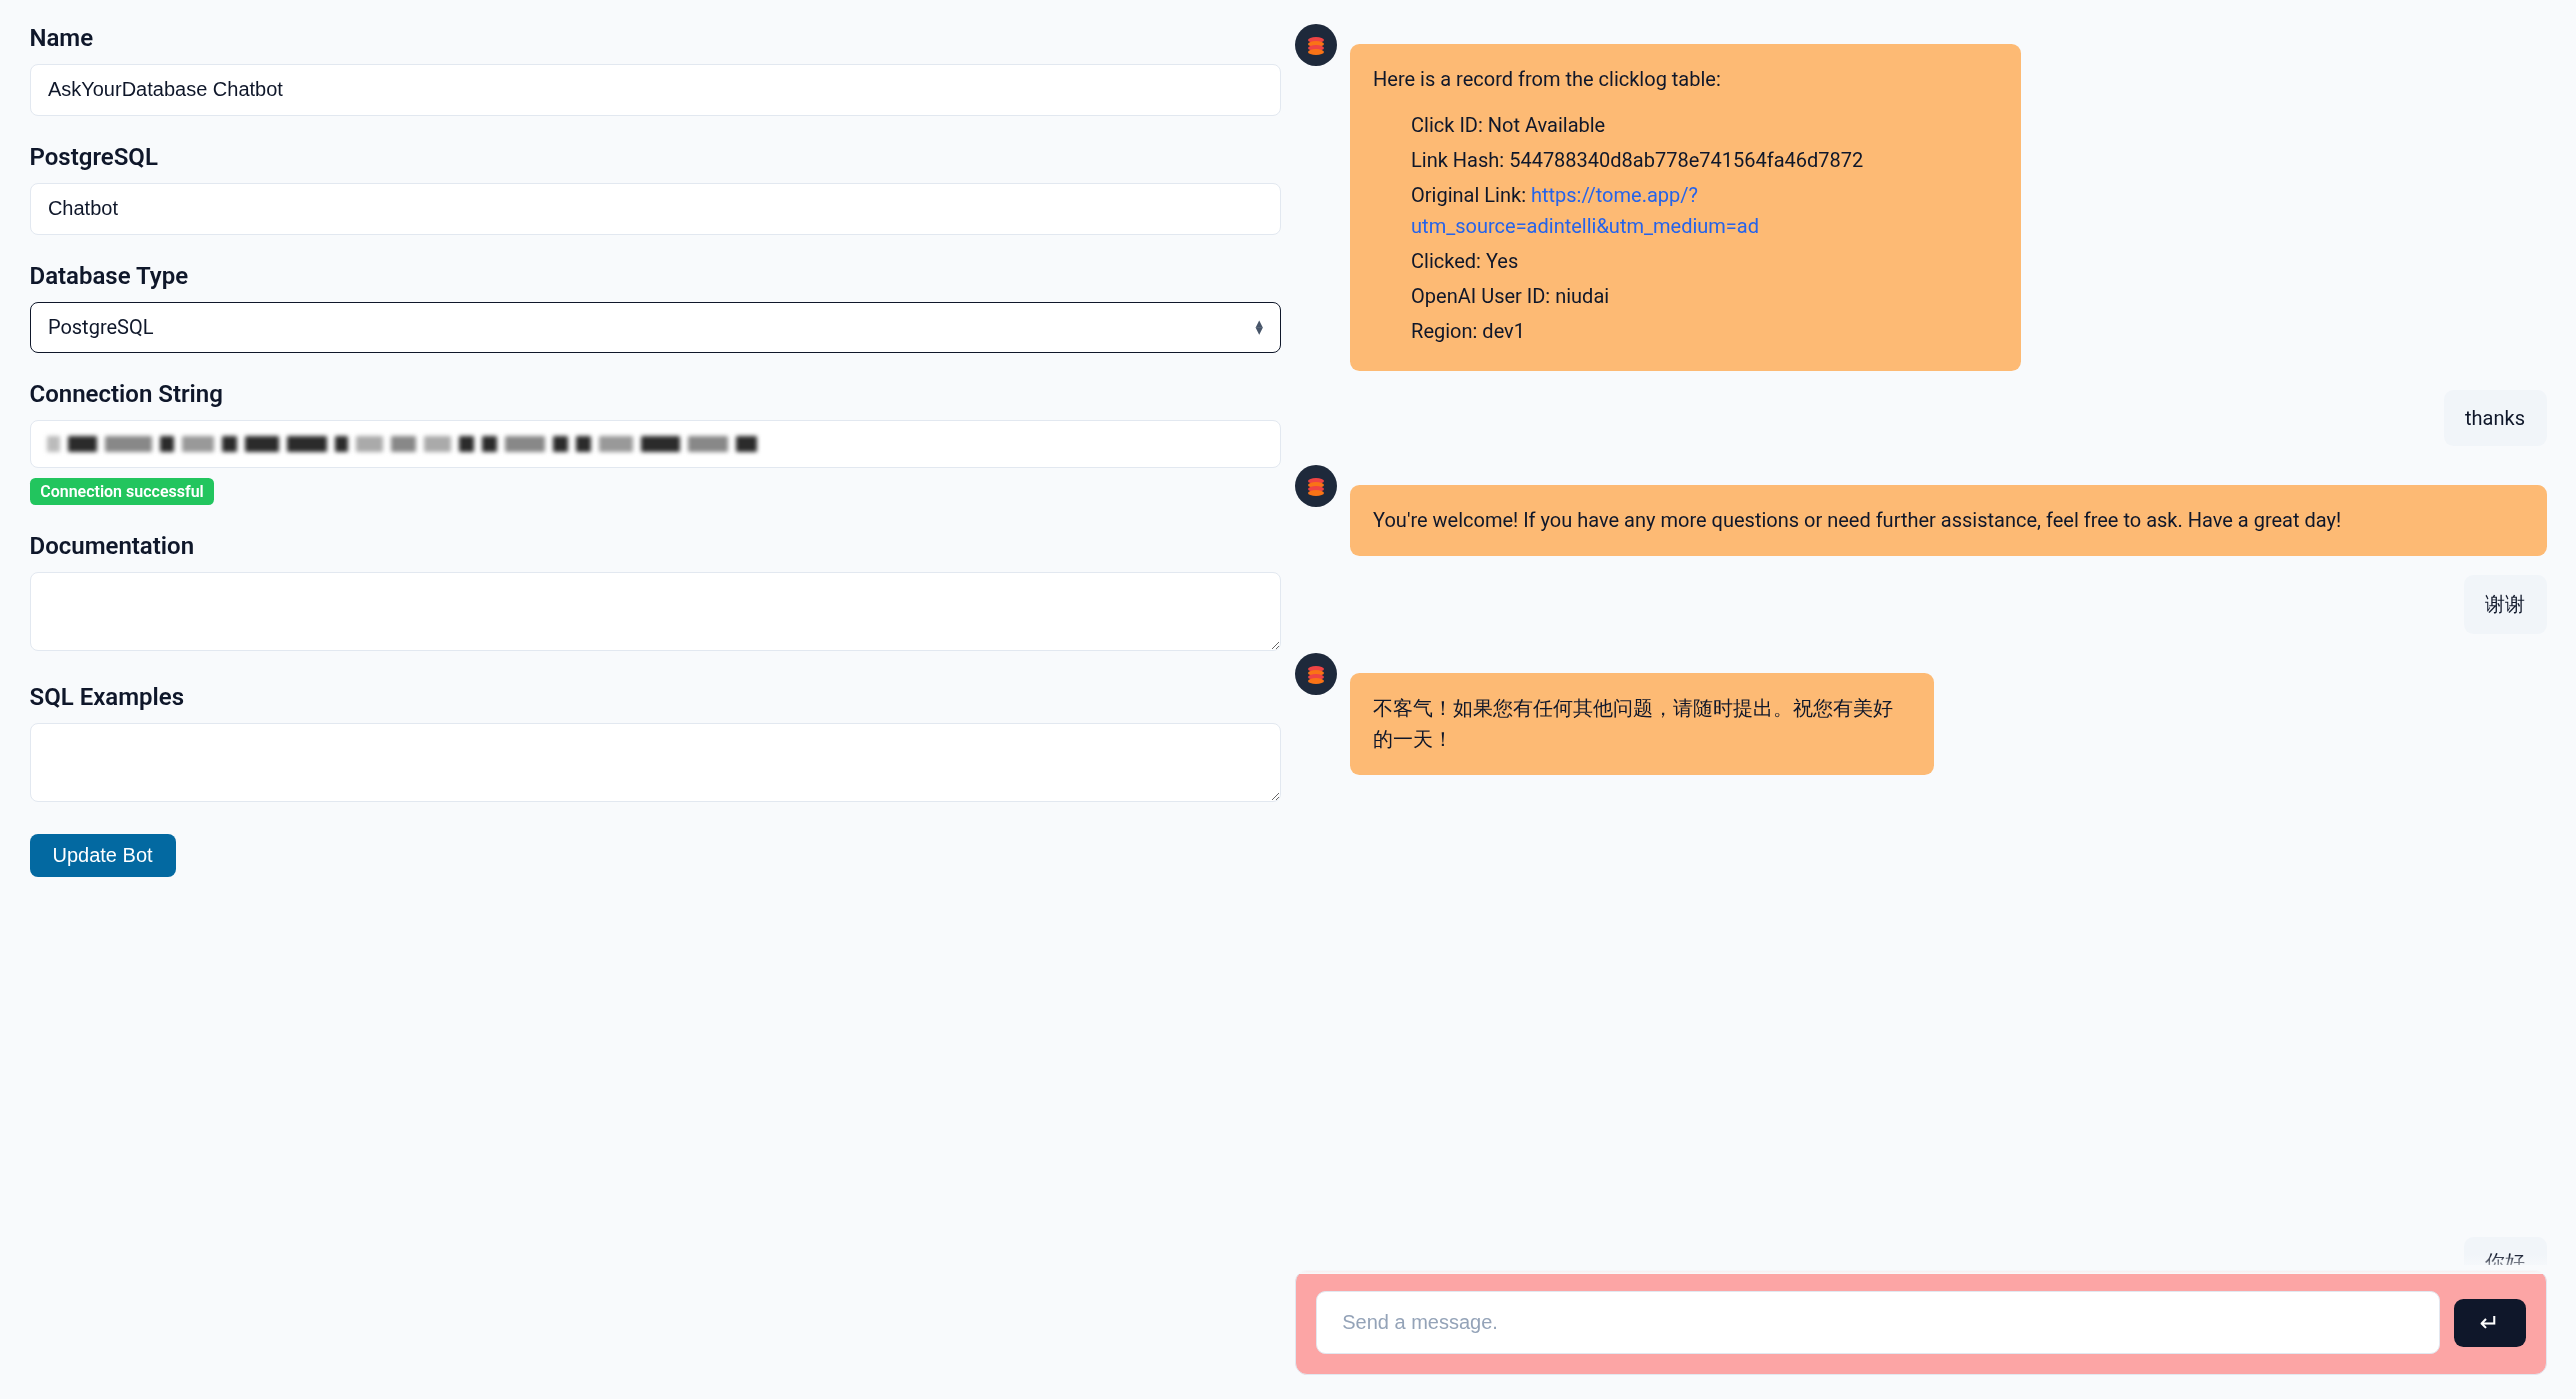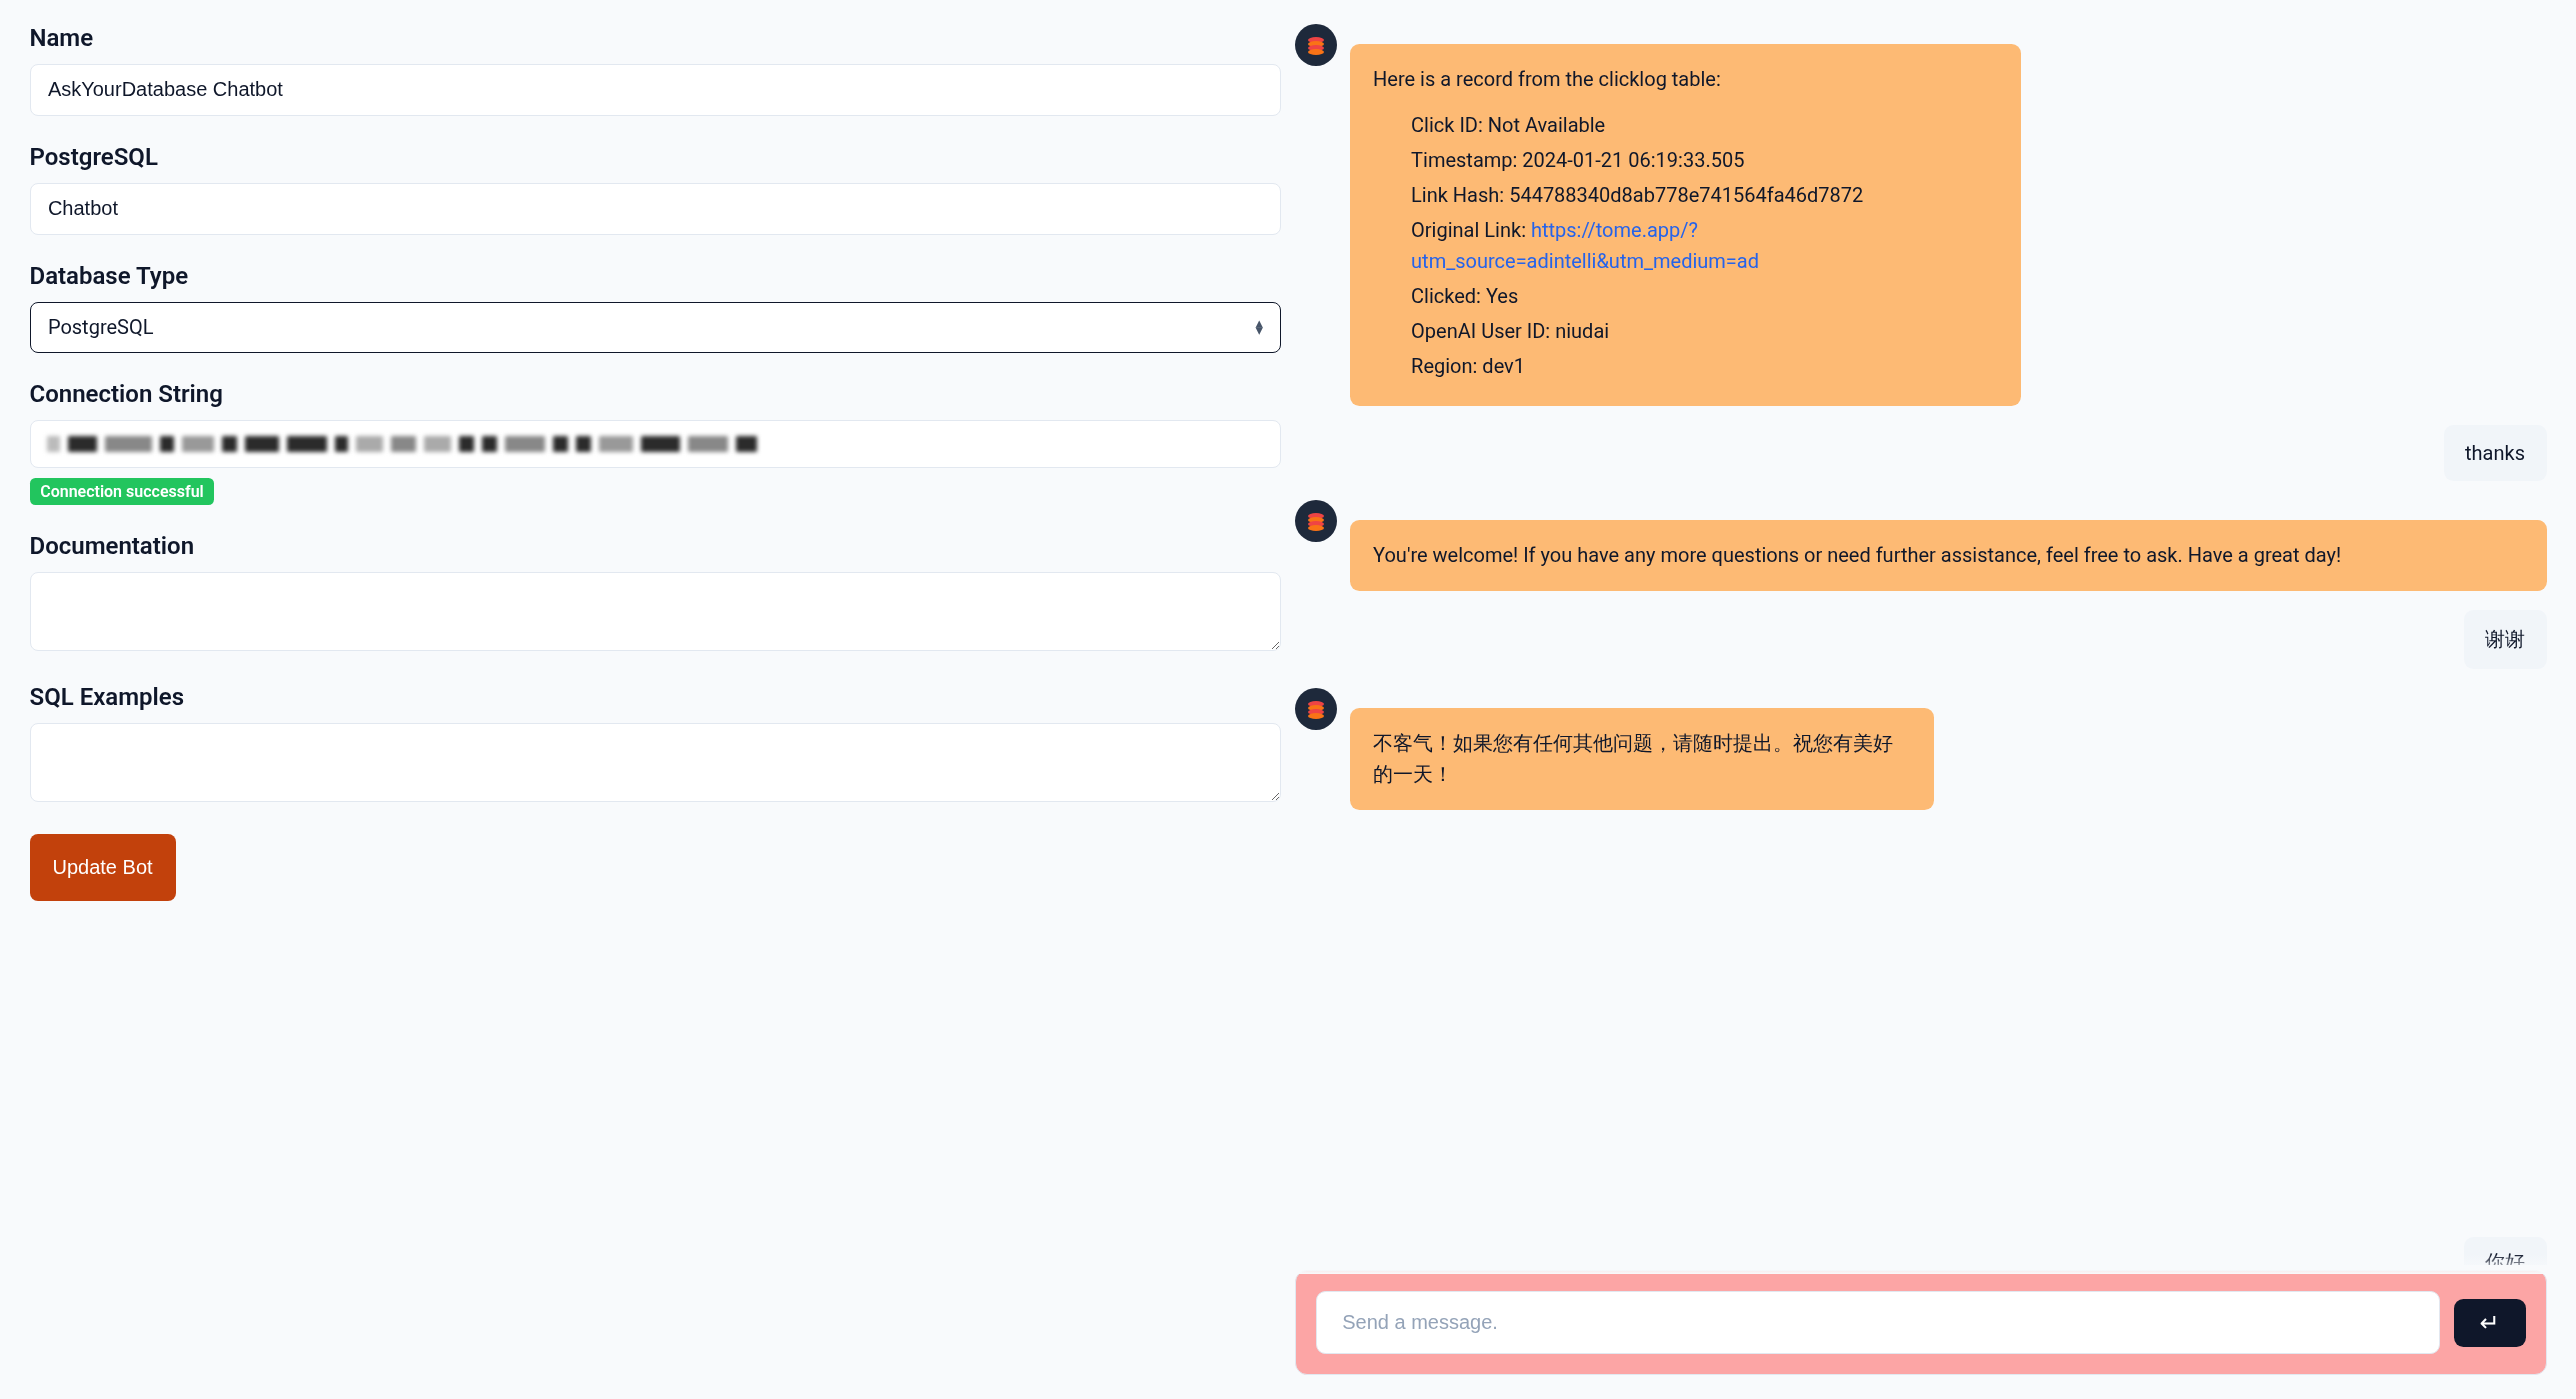--- a/index.html
+++ b/index.html
@@ -93,25 +93,25 @@
     border: 1px solid #e2e8f0;
     border-radius: 8px;
     background: #fff;
     padding: 13.4px 16px;
     font-size: 20px;
     resize: both;
     min-height: 79px;
     outline: none;
   }
   .primary-btn {
-    background: #c2410c;
+    background: #0369a1;
     color: #fff;
     border: none;
     border-radius: 8px;
-    padding: 22px 23px;
+    padding: 10px 23px;
     font-size: 20px;
     font-weight: 500;
     cursor: pointer;
   }
 
   .chat-scroll {
     flex: 1;
     overflow: hidden;
     position: relative;
   }
@@ -289,21 +289,20 @@
               <ellipse cx="12" cy="11" rx="8" ry="3" fill="#f97316"></ellipse>
               <ellipse cx="12" cy="15" rx="8" ry="3" fill="#ef4444"></ellipse>
               <ellipse cx="12" cy="19" rx="8" ry="3" fill="#f97316"></ellipse>
             </svg>
           </div>
           <div style="flex:1; max-width:671px;">
             <div class="bubble-bot" style="margin-top:20px">
               <div class="intro">Here is a record from the clicklog table:</div>
               <div class="record">
                 <div><span>Click ID: </span><span>Not Available</span></div>
-                <div><span>Timestamp: </span><span>2024-01-21 06:19:33.505</span></div>
                 <div><span>Link Hash: </span><span>544788340d8ab778e741564fa46d7872</span></div>
                 <div><span>Original Link: </span><a href="#">https://tome.app/?utm_source=adintelli&amp;utm_medium=ad</a></div>
                 <div><span>Clicked: </span><span>Yes</span></div>
                 <div><span>OpenAI User ID: </span><span>niudai</span></div>
                 <div><span>Region: </span><span>dev1</span></div>
               </div>
             </div>
           </div>
         </div>
 

